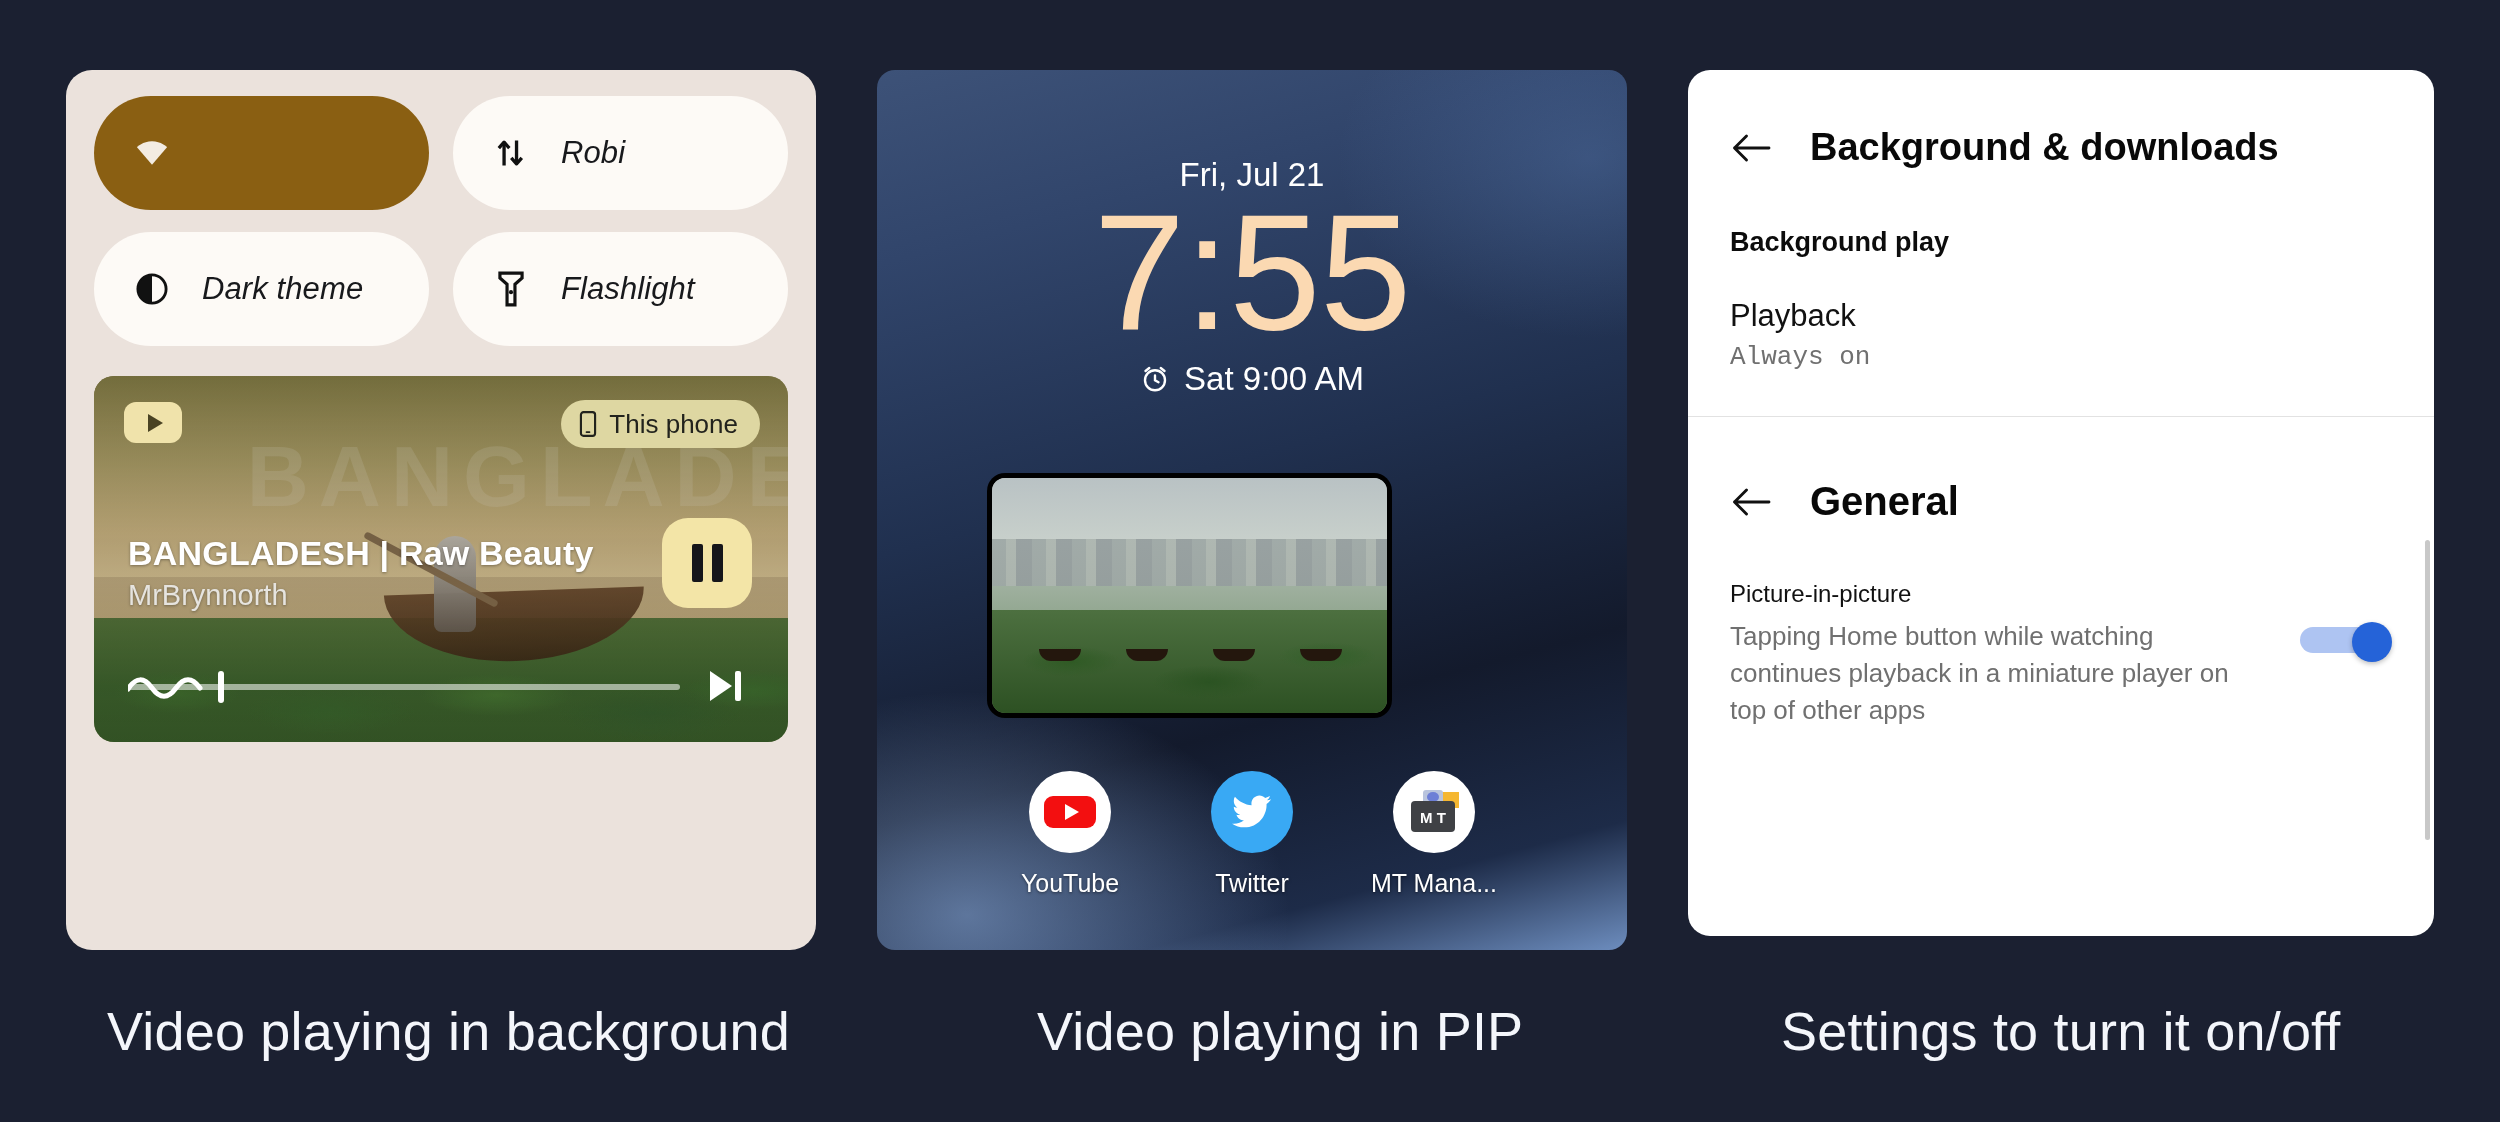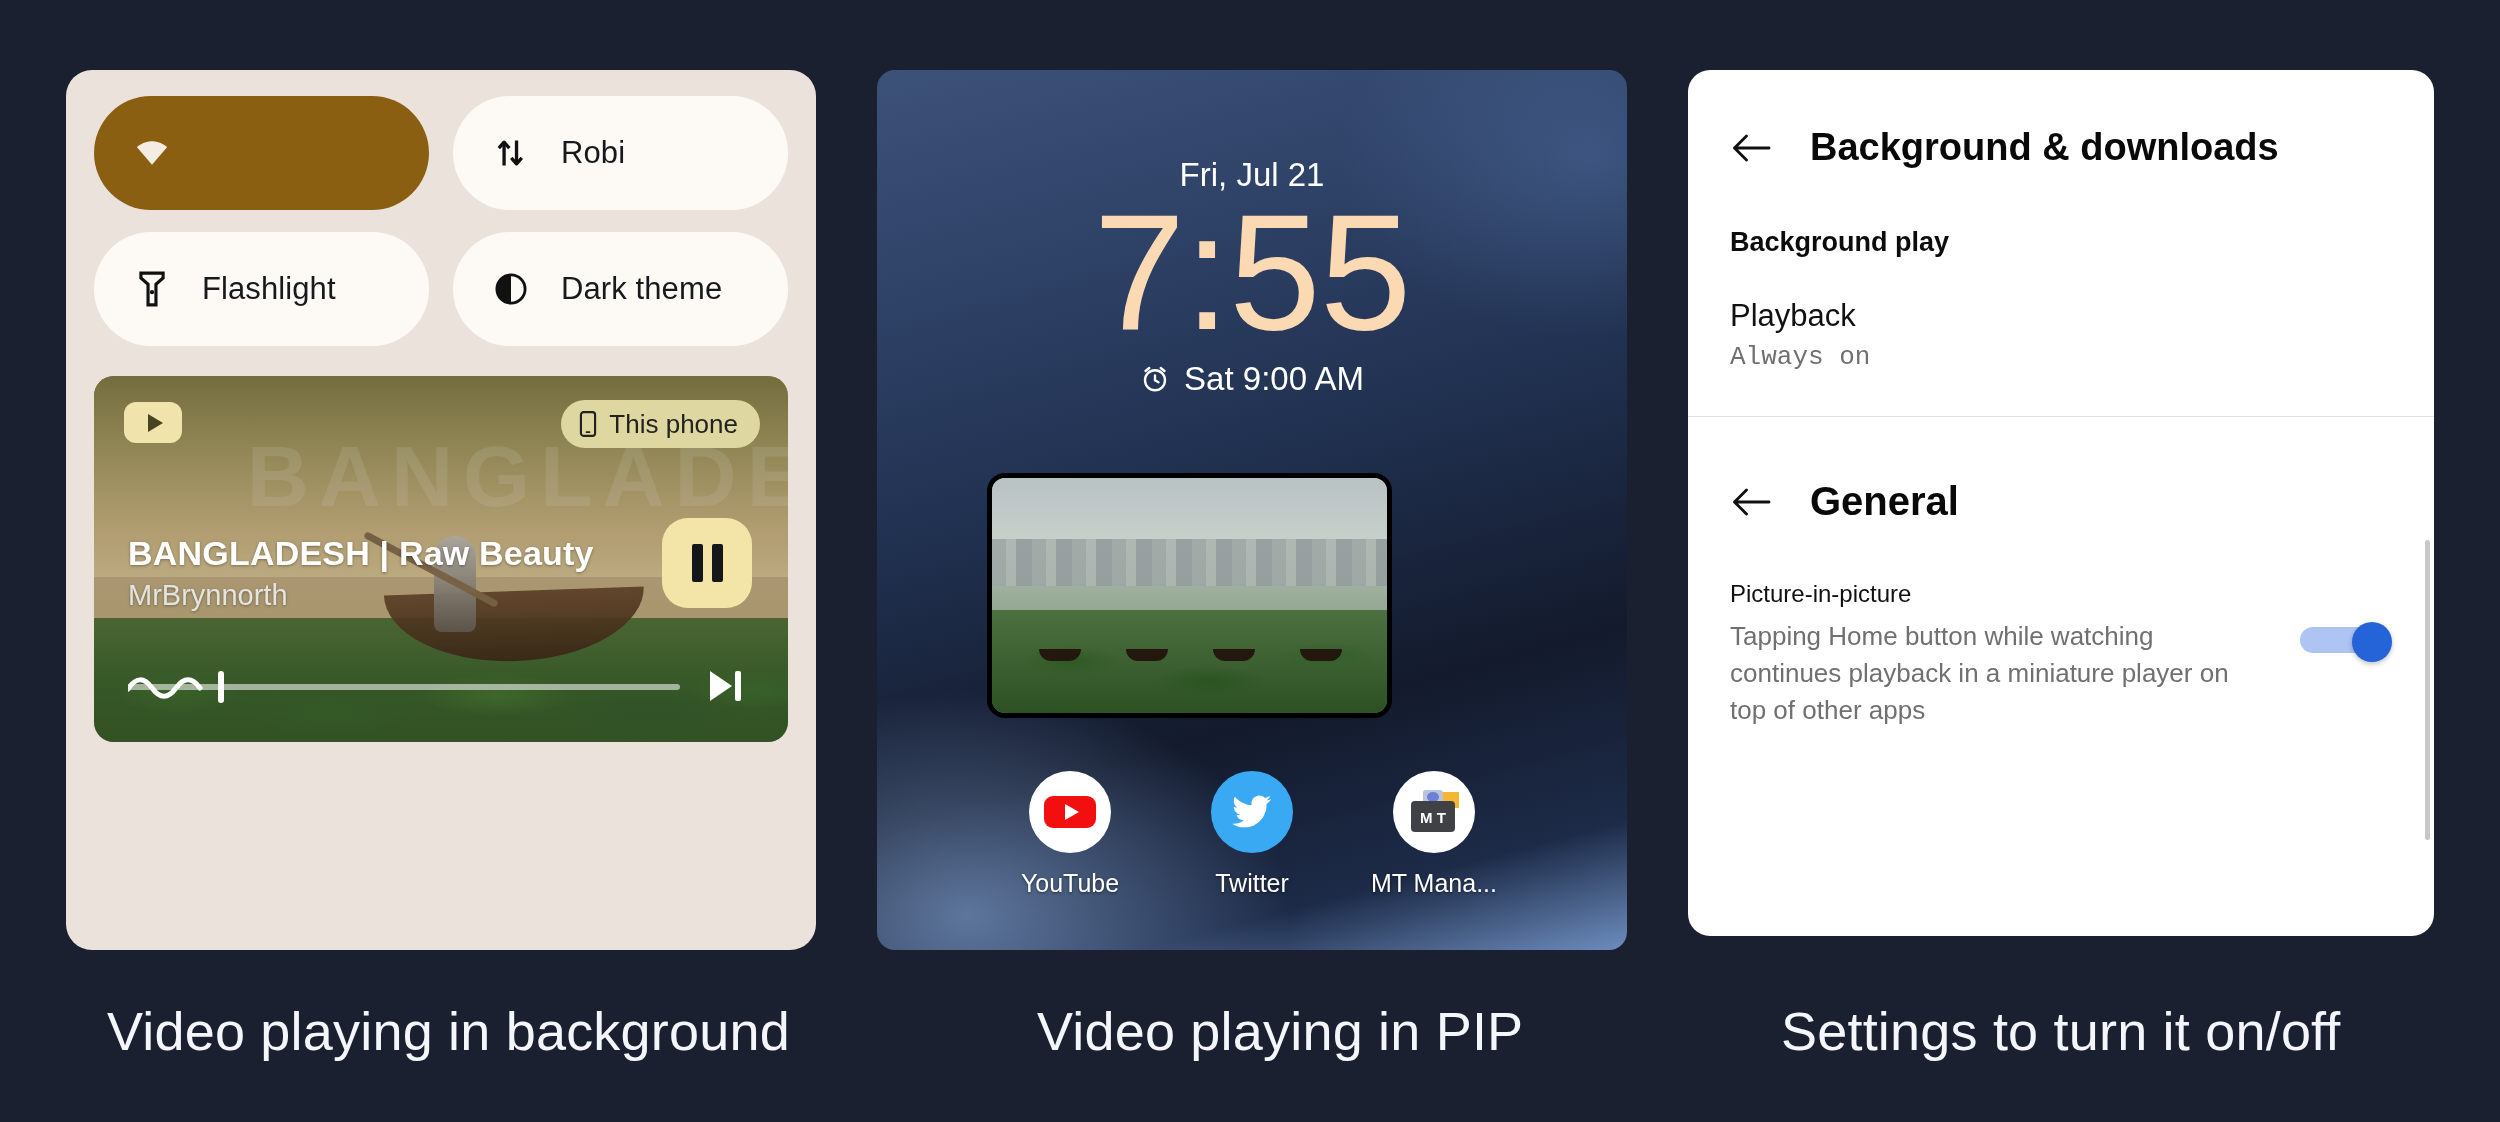--- a/index.html
+++ b/index.html
@@ -24,21 +24,21 @@
   }
 
   
   #panel1 { left: 66px; top: 70px; width: 750px; height: 880px;
             background: #ebe2dc; border-radius: 26px; overflow: hidden; }
   .qs-grid { display: grid; grid-template-columns: 1fr 1fr; gap: 22px 24px;
              padding: 26px 28px 0 28px; }
   .tile { height: 114px; border-radius: 60px; display: flex; align-items: center;
           padding-left: 38px; gap: 30px; background: #fdfaf6; }
   .tile.active { background: #8a5f12; }
-  .tile-label { font-size: 31px; color: #18191c; font-weight: 400; letter-spacing:.1px;}
+  .tile-label { font-size: 31px; color: #18191c; font-weight: 400; letter-spacing:.1px;font-style:italic;}
   .tile-icon { display: flex; align-items: center; justify-content: center;
                width: 40px; height: 40px; flex: 0 0 40px; }
 
   
   .media {
     position: relative; margin: 30px 28px 0 28px; height: 366px;
     border-radius: 20px; overflow: hidden;
     background: linear-gradient(150deg,#6e6b3c 0%, #8d8a5f 30%, #b3ab8e 60%, #c9bfa4 100%);
   }
   .media-art { position: absolute; inset: 0; }
@@ -176,36 +176,36 @@
             <path d="M3.2 9.5 L7 5.2 L10.8 9.5" fill="none" stroke="#111" stroke-width="2.4" stroke-linejoin="round"></path>
             <path d="M16 4 L16 20" stroke="#111" stroke-width="2.4"></path>
             <path d="M12.2 16.5 L16 20.8 L19.8 16.5" fill="none" stroke="#111" stroke-width="2.4" stroke-linejoin="round"></path>
           </svg>
         </span>
         <span class="tile-label">Robi</span>
       </div>
 
       <div class="tile">
         <span class="tile-icon">
+          <svg width="36" height="36" viewBox="0 0 24 24">
+            <circle cx="12" cy="12" r="9.4" fill="none" stroke="#111" stroke-width="1.9"></circle>
+            <path d="M12 2.6 A9.4 9.4 0 0 0 12 21.4 Z" fill="#111"></path>
+          </svg>
+        </span>
+        <span class="tile-label">Dark theme</span>
+      </div>
+
+      <div class="tile">
+        <span class="tile-icon">
           <svg width="30" height="38" viewBox="0 0 18 24">
             <path d="M2 2 H16 V5 L11.5 9 V22 H6.5 V9 L2 5 Z" fill="none" stroke="#111" stroke-width="2"></path>
             <circle cx="9" cy="14" r="1.3" fill="#111"></circle>
           </svg>
         </span>
         <span class="tile-label">Flashlight</span>
-      </div>
-
-      <div class="tile">
-        <span class="tile-icon">
-          <svg width="36" height="36" viewBox="0 0 24 24">
-            <circle cx="12" cy="12" r="9.4" fill="none" stroke="#111" stroke-width="1.9"></circle>
-            <path d="M12 2.6 A9.4 9.4 0 0 0 12 21.4 Z" fill="#111"></path>
-          </svg>
-        </span>
-        <span class="tile-label">Dark theme</span>
       </div>
     </div>
 
     <div class="media">
       <div class="media-art">
         <div class="sky"></div>
         <div class="ghostword">BANGLADESH</div>
         <div class="water"></div>
         <div class="greens"></div>
         <div class="boat"></div>

